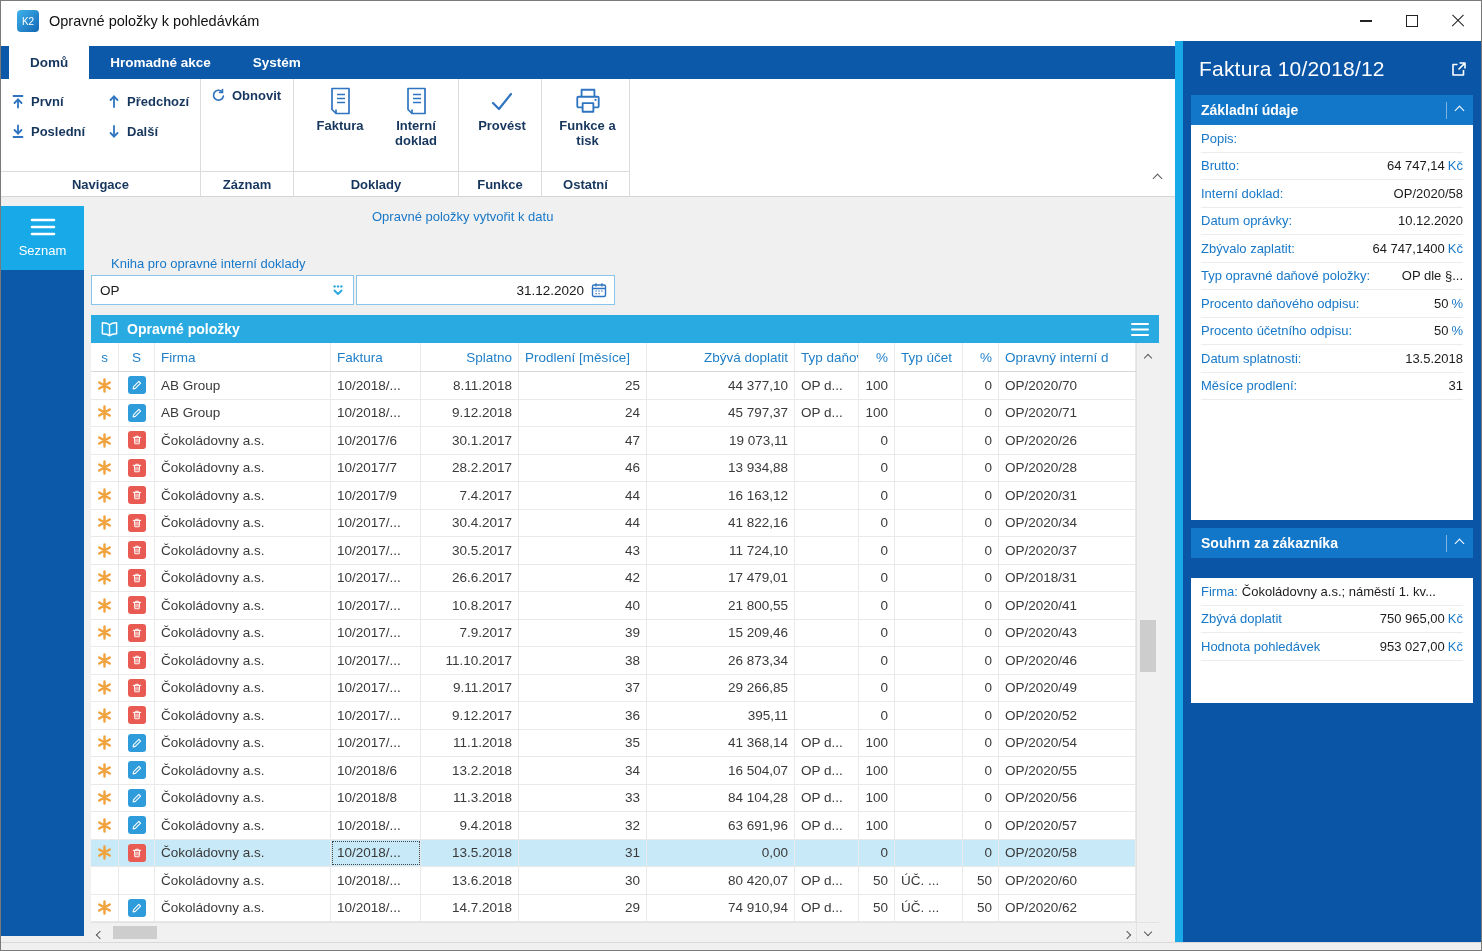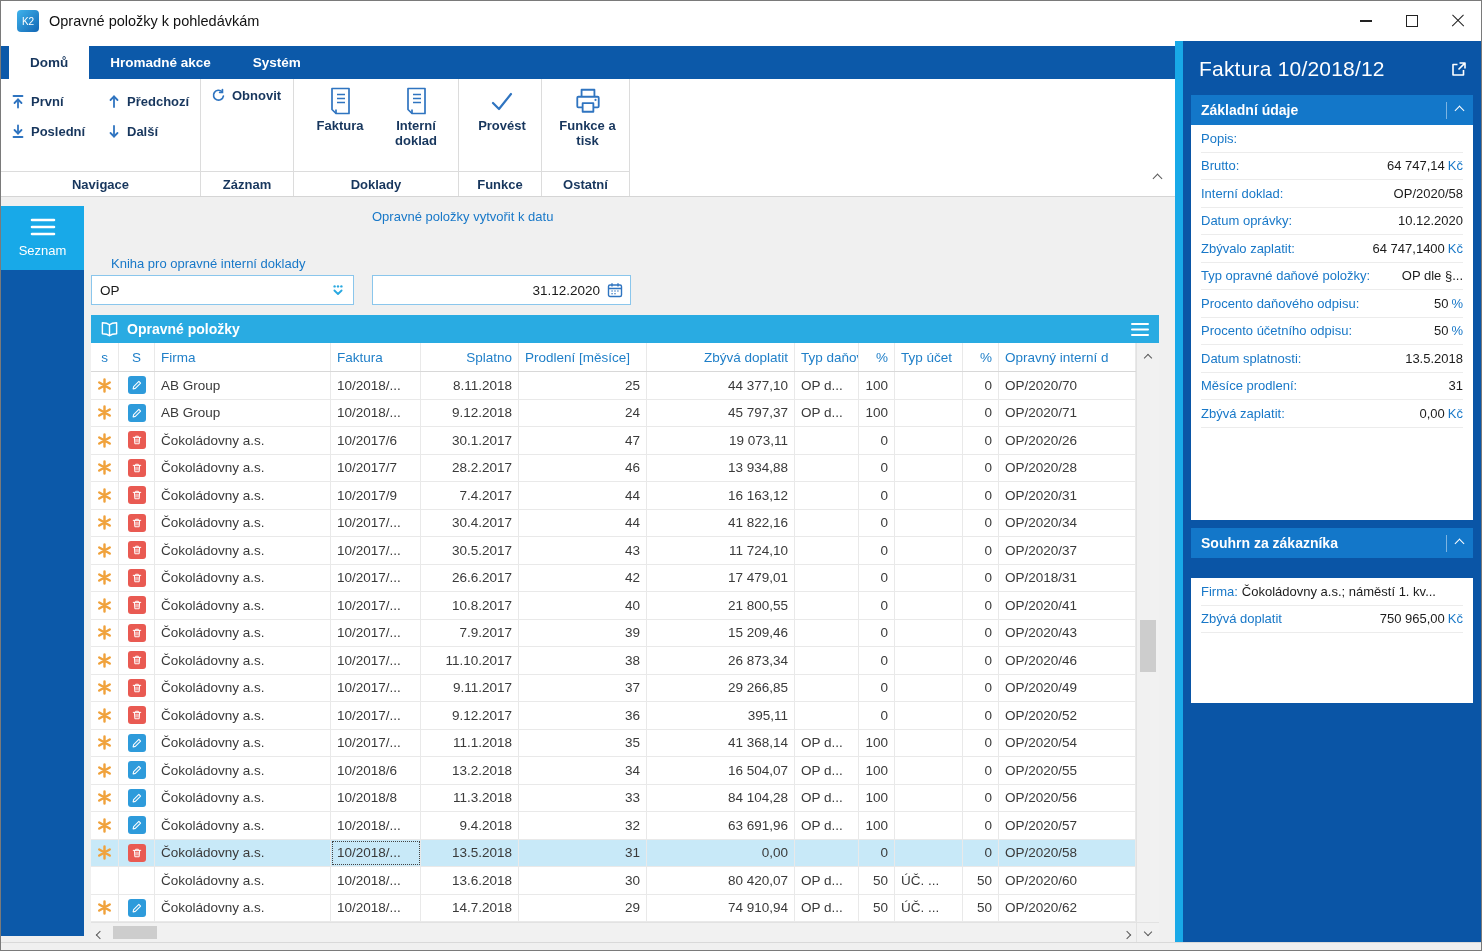--- a/index.html
+++ b/index.html
@@ -45,21 +45,21 @@
   
   .content{flex:1;background:#F0F0F0;display:flex;overflow:hidden;}
   .sidebar{width:83px;padding-top:9px;display:flex;flex-direction:column;flex:none;}
   .sb-active{background:#18A9E8;height:64px;display:flex;flex-direction:column;align-items:center;justify-content:center;gap:7px;color:#fff;font-size:13px;cursor:pointer;}
   .sb-rest{flex:1;background:#0C59A9;margin-bottom:6px;}
 
   .main{width:1068px;margin-left:7px;display:flex;flex-direction:column;flex:none;}
   .form-labels{display:flex;padding:12px 0 4px;color:#1878C8;font-size:13px;flex:none;}
   .fl1{width:263px;padding-left:20px;margin-top:47px;}
   .fl2{margin-left:18px;}
-  .form-fields{display:flex;gap:18px;height:30px;flex:none;}
+  .form-fields{display:flex;gap:2px;height:30px;flex:none;}
   .field{background:#fff;border:1px solid #8AC6EC;display:flex;align-items:center;padding:0 7px 0 8px;font-size:13.5px;color:#1a1a1a;cursor:pointer;}
   .combo{width:263px;}
   .combo-val{flex:1;}
   .datefield{width:259px;justify-content:flex-end;gap:7px;}
 
   
   .tablepanel{margin-top:10px;width:1068px;background:#fff;display:flex;flex-direction:column;flex:none;}
   .tp-header{height:28px;background:#29ABE2;display:flex;align-items:center;padding:0 9px;gap:8px;flex:none;}
   .tp-title{color:#fff;font-weight:700;font-size:14px;flex:1;}
   .tp-body{display:flex;height:579px;flex:none;}
@@ -939,44 +939,44 @@
                 <span class="dvalue"><span>50</span><span class="unit">%</span></span>
               </div>
               <div class="drow">
                 <span class="dlabel">Datum splatnosti:</span>
                 <span class="dvalue"><span>13.5.2018</span><span class="unit"></span></span>
               </div>
               <div class="drow">
                 <span class="dlabel">Měsíce prodlení:</span>
                 <span class="dvalue"><span>31</span><span class="unit"></span></span>
               </div>
-              <div class="drow">
-                <span class="dlabel">Zbývá zaplatit:</span>
-                <span class="dvalue"><span>0,00</span><span class="unit">Kč</span></span>
-              </div>
             </div>
         </div>
 
         <div class="section">
           <div class="sec-header">
             <span class="sec-title">Souhrn za zákazníka</span>
             <span class="sec-chevron">
                 <span class="chev up"></span>
               </span>
           </div>
           <div class="sec-body short">
 
           <div class="drow inline">
                 <span class="dlabel">Firma:</span>
                 <span class="dvalue"><span>Čokoládovny a.s.; náměstí 1. kv...</span><span class="unit"></span></span>
               </div>
               <div class="drow">
                 <span class="dlabel">Zbývá doplatit</span>
                 <span class="dvalue"><span>750 965,00</span><span class="unit">Kč</span></span>
               </div>
+              <div class="drow">
+                <span class="dlabel">Hodnota pohledávek</span>
+                <span class="dvalue"><span>953 027,00</span><span class="unit">Kč</span></span>
+              </div>
             </div>
         </div>
       </div>
     </div>
   </div>
 
   <div class="bottomstrip"></div>
 </div>
 
 </body></html>

